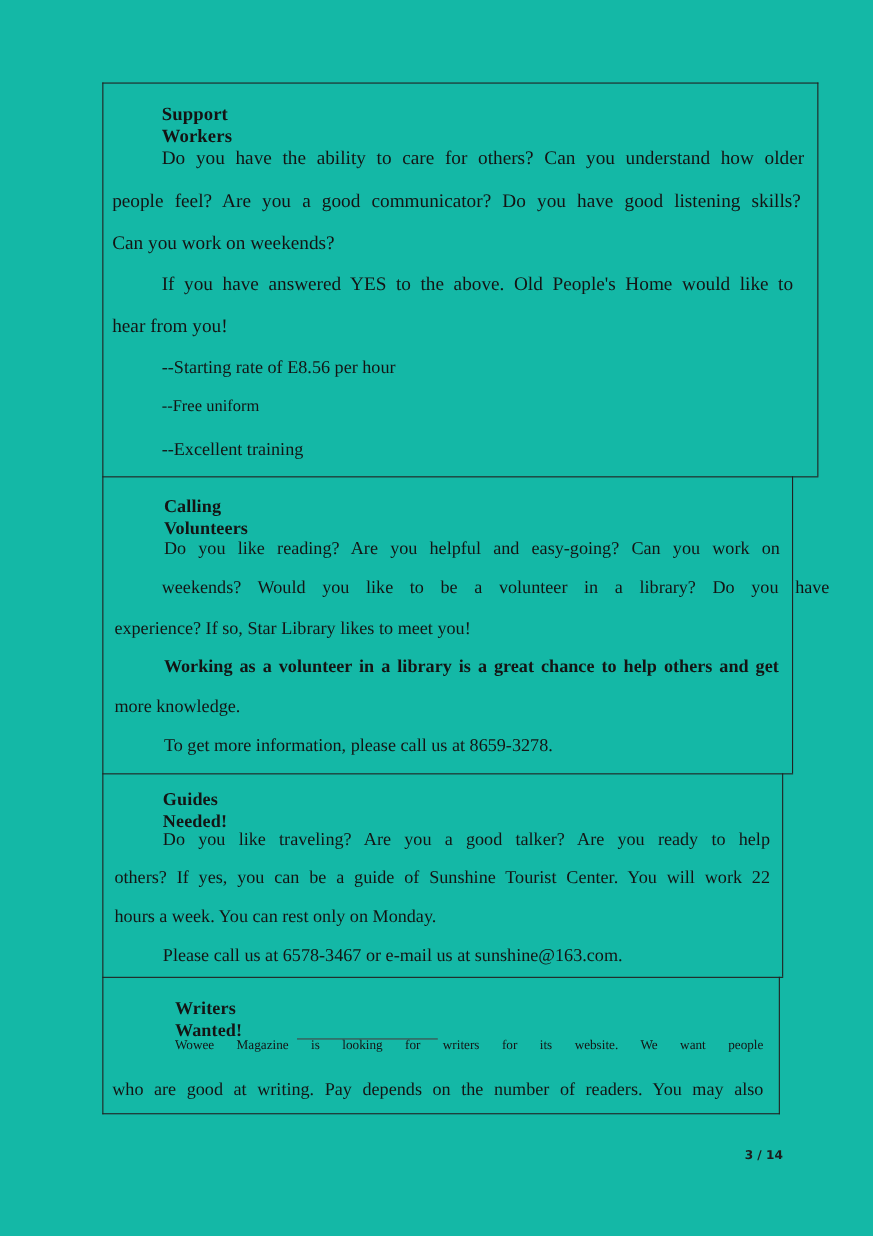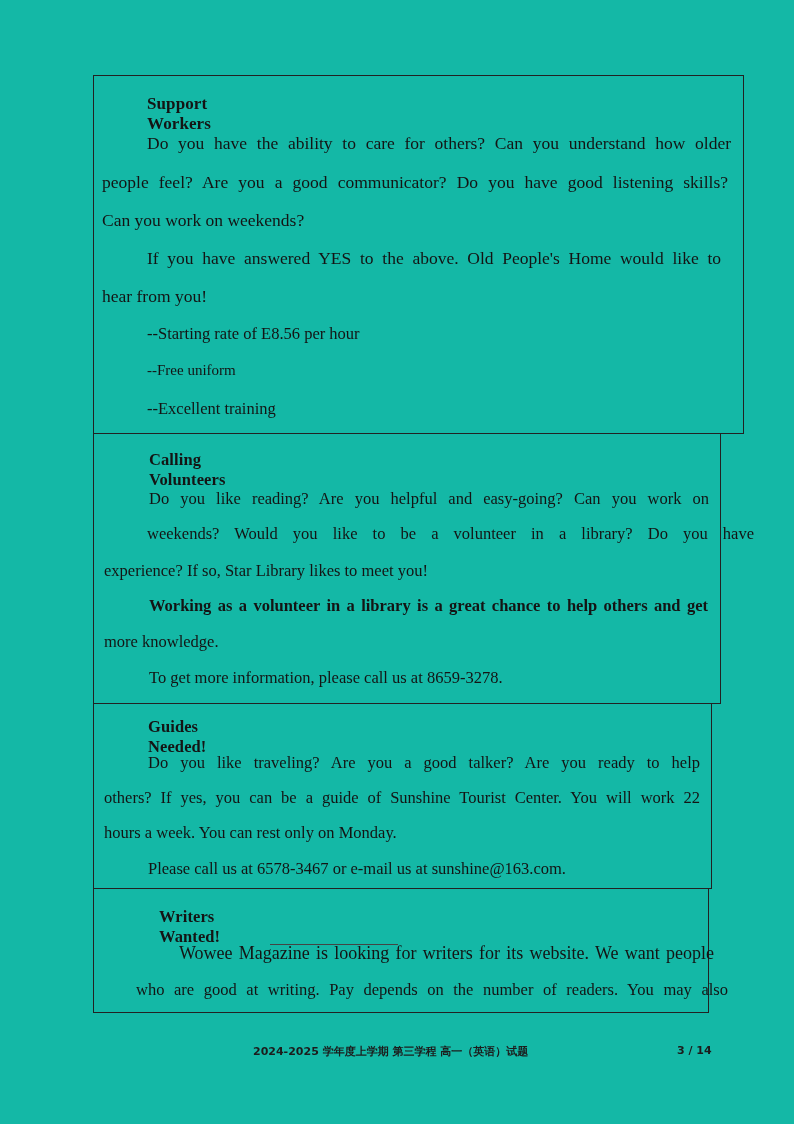--- a/index.html
+++ b/index.html
@@ -59,19 +59,18 @@
     <div class="title" style="left:148px; top:717px; font-size:16.5px;">Guides Needed!</div>
     <div class="line just" style="left:148px; top:753px; width:552px; font-size:16.5px;">Do you like traveling? Are you a good talker? Are you ready to help</div>
     <div class="line just" style="left:104px; top:788px; width:596px; font-size:16.5px;">others? If yes, you can be a guide of Sunshine Tourist Center. You will work 22</div>
     <div class="line" style="left:104px; top:823px; font-size:16.5px;">hours a week. You can rest only on Monday.</div>
     <div class="line" style="left:148px; top:859px; font-size:16.5px;">Please call us at 6578-3467 or e-mail us at sunshine@163.com.</div>
   </div>
 
   <div class="sec">
     <div class="title" style="left:159px; top:907px; font-size:16.5px;">Writers Wanted!</div>
     <div style="position:absolute; left:270px; top:944px; width:128px; border-top:1px solid #444;"></div>
-    <div class="line just" style="left:159px; top:943px; width:535px; font-size:18px;margin-left:20px;">Wowee Magazine is looking for writers for its website. We want people</div>
-    <div class="line just" style="left:102px; top:980px; width:592px; font-size:16.5px;margin-left:34px;">who are good at writing. Pay depends on the number of readers. You may also</div>
+    <div class="line just" style="left:159px; top:943px; width:535px; font-size:12px;">Wowee Magazine is looking for writers for its website. We want people</div>
+    <div class="line just" style="left:102px; top:980px; width:592px; font-size:16.5px;">who are good at writing. Pay depends on the number of readers. You may also</div>
   </div>
 
-  <div class="footer">2024-2025 学年度上学期 第三学程 高一（英语）试题</div>
   <div class="pageno">3 / 14</div>
 </div>
 
 </body></html>

